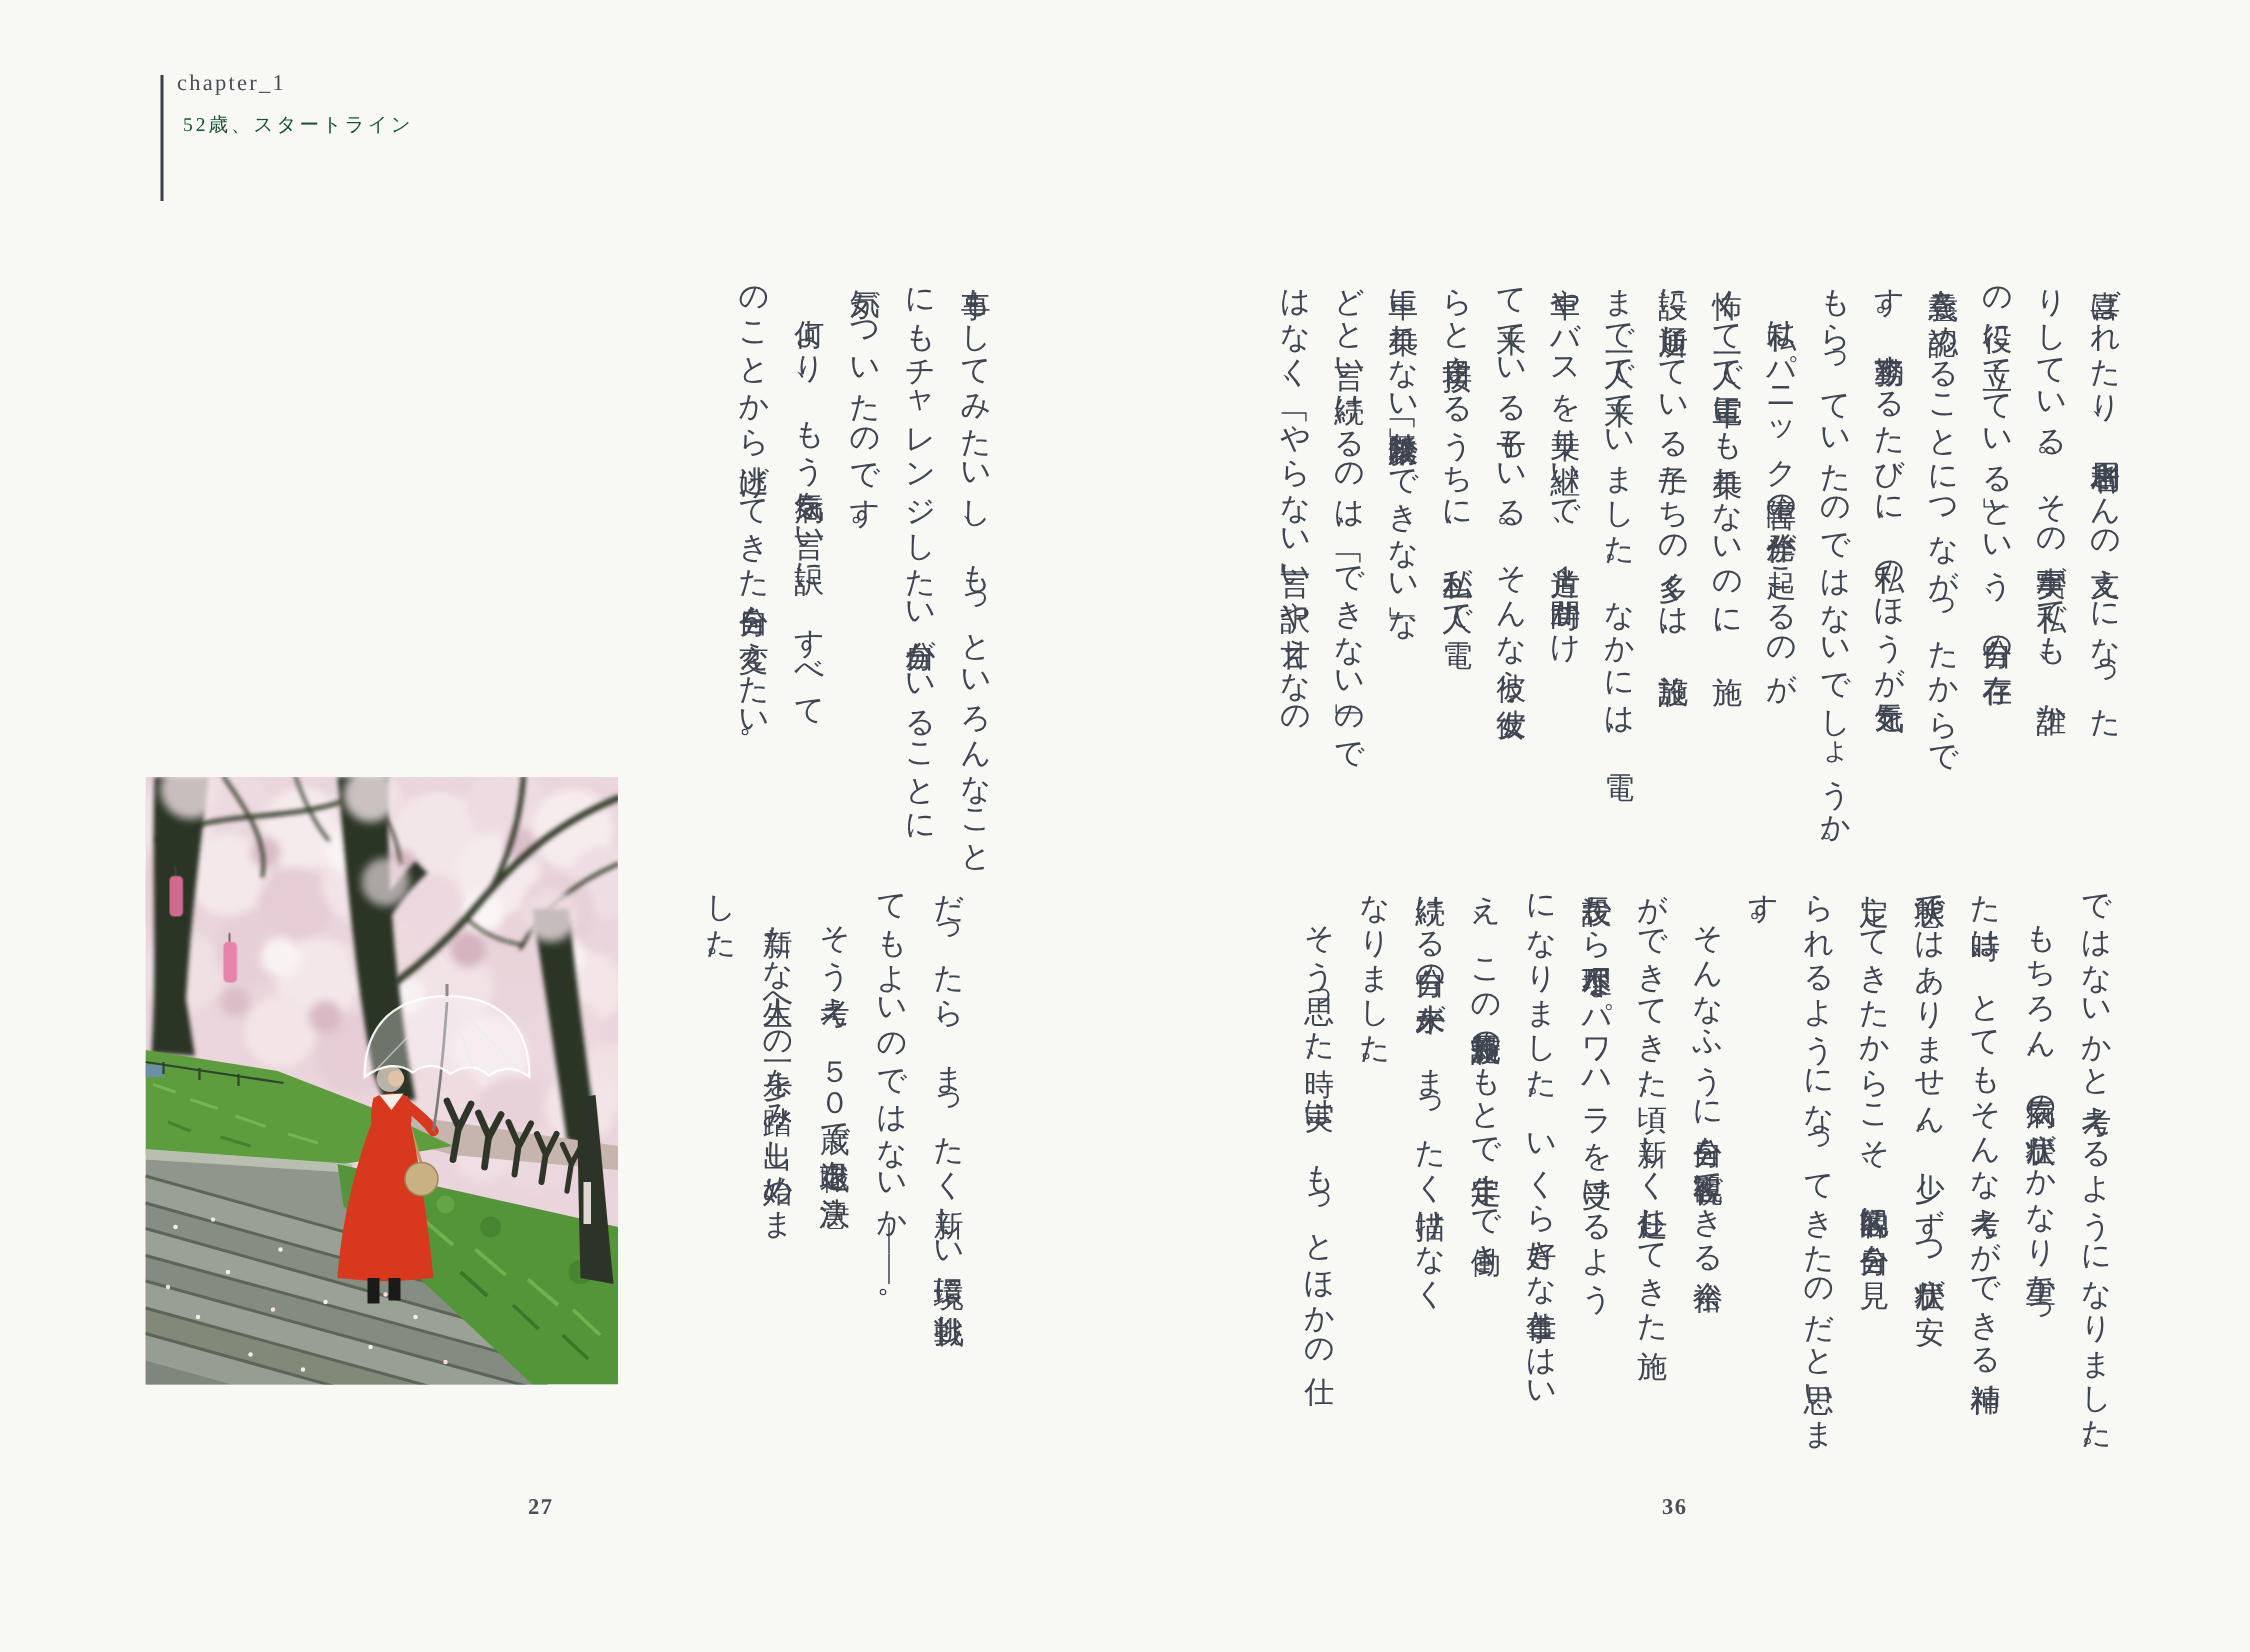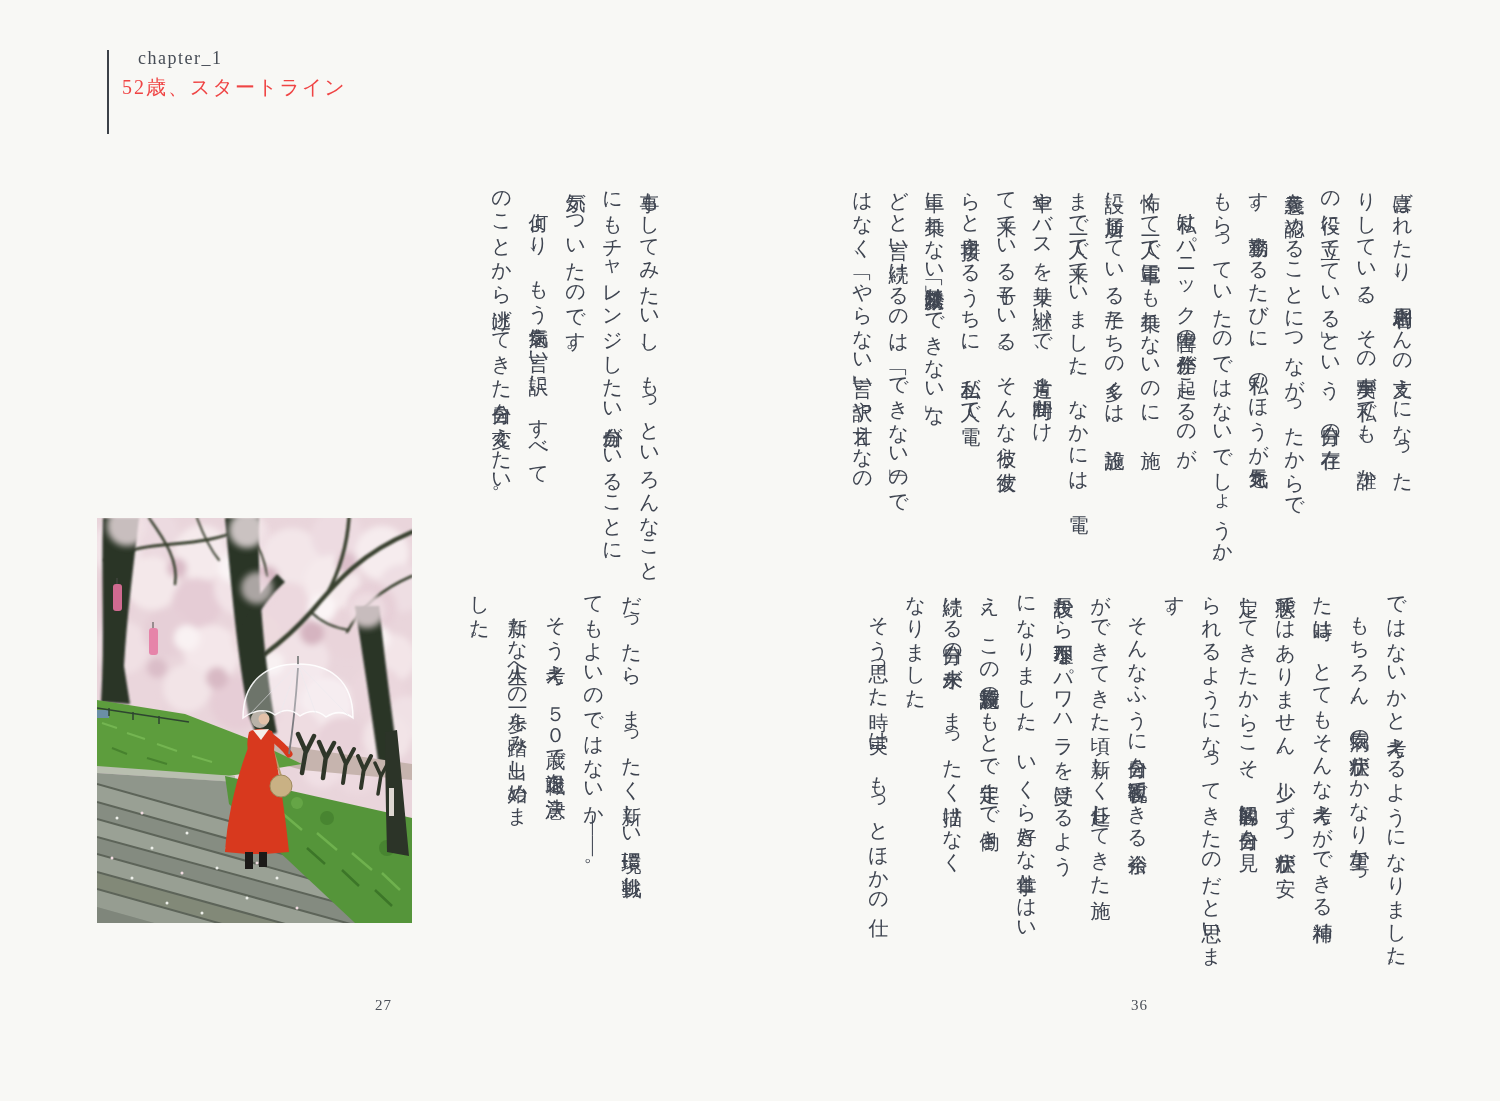--- a/index.html
+++ b/index.html
@@ -4,42 +4,42 @@
 <style>
   html,body{margin:0;padding:0;}
   body{
     width:1500px;height:1101px;background:#f8f8f5;position:relative;
     font-family:"Liberation Serif","DejaVu Serif",serif;overflow:hidden;
   }
   .spread{position:absolute;inset:0;}
   
   .chapter-rule{position:absolute;left:107px;top:50px;width:2px;height:84px;background:#3c4148;}
   .chapter-label{
-    position:absolute;left:138px;top:48px;font-size:18px;letter-spacing:1.5px;color:#474d56;
+    position:absolute;left:118px;top:48px;font-size:15px;letter-spacing:1.5px;color:#474d56;
   }
   .chapter-title{
-    position:absolute;left:122px;top:74px;font-size:20px;letter-spacing:2px;color:#ef4444;
+    position:absolute;left:122px;top:74px;font-size:13px;letter-spacing:2px;color:#14532d;
   }
   
   .vband{
     position:absolute;height:378px;
     writing-mode:vertical-rl;
     font-size:20px;letter-spacing:.5px;color:#3f4551;
   }
   .vband .tline{white-space:nowrap;}
   .band-26u{left:844px;top:178px;width:577px;}
   .band-26u .tline{line-height:36px;}
   .band-26l{left:859px;top:582px;width:556px;}
   .band-26l .tline{line-height:37px;}
   .band-27u{left:482px;top:178px;width:186px;}
   .band-27u .tline{line-height:37px;}
   .band-27l{left:460px;top:582px;width:191px;}
   .band-27l .tline{line-height:38px;}
   
-  .pagenum{position:absolute;top:997px;width:40px;text-align:right;font-size:15px;color:#4b5058;letter-spacing:1px;}
+  .pagenum{position:absolute;top:997px;width:40px;text-align:left;font-size:15px;color:#4b5058;letter-spacing:1px;font-weight:bold;}
   .pagenum-left{left:352px;}
   .pagenum-right{left:1108px;}
   
   .photo{position:absolute;left:97px;top:518px;width:315px;height:405px;}
   .photo svg{display:block;}
 </style>
 </head>
 <body>
 
 <div class="spread">

